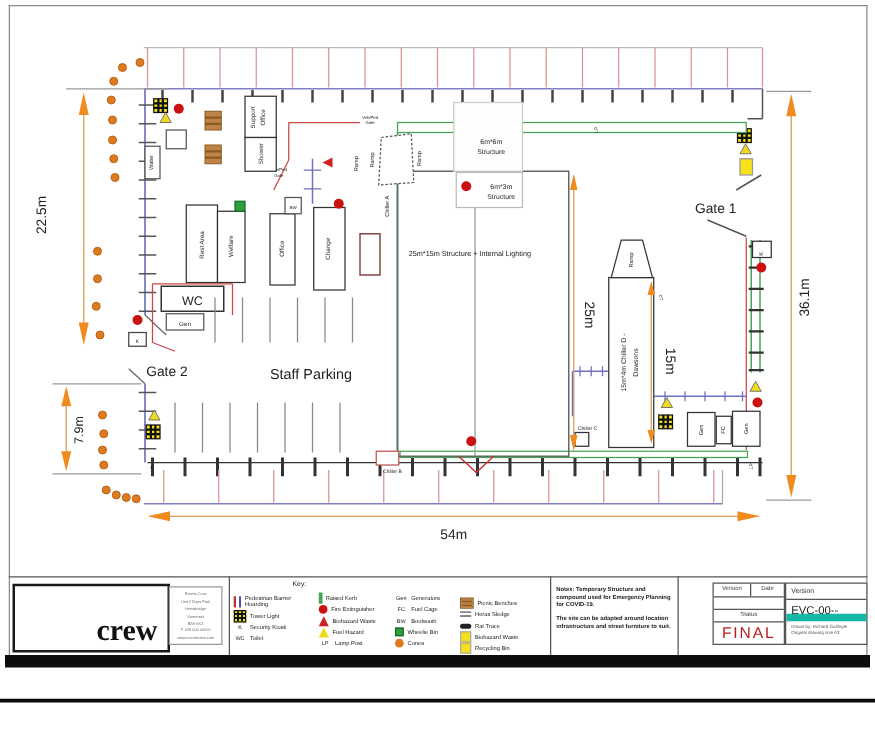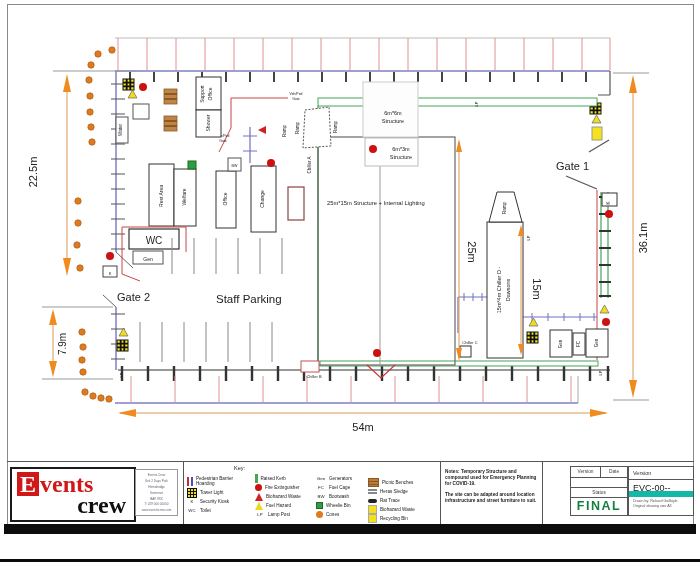--- a/index.html
+++ b/index.html
@@ -45,21 +45,21 @@
   .ic-yel{width:7px;height:7px;background:#f4e11c;border:0.5px solid #aaa;}
   .notes{position:absolute;left:445px;top:469px;width:94px;font-size:4.7px;font-weight:bold;color:#222;line-height:1.3;}
   .notes p{margin:0 0 5px 0;}
   .vt{position:absolute;left:570px;top:466px;width:58px;height:50px;border:1px solid #555;box-sizing:border-box;background:#fff;}
   .vt-r1{height:10px;display:flex;border-bottom:1px solid #555;}
   .vt-c{font-size:4.8px;color:#444;text-align:center;padding-top:2px;box-sizing:border-box;}
   .vt-c1{width:30px;border-right:1px solid #555;}
   .vt-c2{flex:1;}
   .vt-r2{height:9px;border-bottom:1px solid #555;}
   .vt-r3{height:10px;border-bottom:1px solid #555;font-size:4.8px;color:#444;text-align:center;padding-top:2px;box-sizing:border-box;}
-  .vt-r4{text-align:center;font-size:12.5px;font-weight:bold;color:#15803d;letter-spacing:1.5px;padding-top:1px;}
+  .vt-r4{text-align:center;font-size:12.5px;font-weight:normal;color:#b91c1c;letter-spacing:1.5px;padding-top:1px;}
   .vr{position:absolute;left:628px;top:466px;width:66px;height:50px;border:1px solid #555;box-sizing:border-box;background:#fff;}
   .vr-r1{height:13px;border-bottom:1px solid #555;font-size:5.5px;color:#333;padding:3px 0 0 4px;box-sizing:border-box;}
   .vr-r2{height:17px;border-bottom:6px solid #14b8a6;font-size:9px;color:#1a1a1a;padding:3px 0 0 4px;box-sizing:border-box;}
   .vr-r3{padding:2px 0 0 4px;}
   .vr-r3 span{display:block;font-size:3.6px;color:#555;line-height:1.5;}
 </style>
 </head>
 <body>
 
 <div class="page">
@@ -307,21 +307,20 @@
       <text transform="translate(533,289) rotate(90)" font-size="11" text-anchor="middle" fill="#e8861e">15m</text>
     </g>
   </svg>
 
   <div class="frame" style="left:7px;top:4px;width:687px;height:1px;"></div>
   <div class="frame" style="left:7px;top:4px;width:1px;height:521px;"></div>
   <div class="frame" style="left:693px;top:4px;width:1px;height:521px;"></div>
   <div class="tb-line" style="left:7px;top:461px;width:687px;height:1px;"></div>
 
   <div class="logo-box">
-    <div class="logo-l1"><span class="logo-e">E</span><span>vents</span></div>
     <div class="logo-l2">crew</div>
   </div>
 
   <div class="addr-box">
     <span>Events Crew</span>
     <span>Unit 2 Days Park</span>
     <span>Hemsbridge</span>
     <span>Somerset</span>
     <span>BA9 9XX</span>
     <span>T: 029 000 00000</span>

